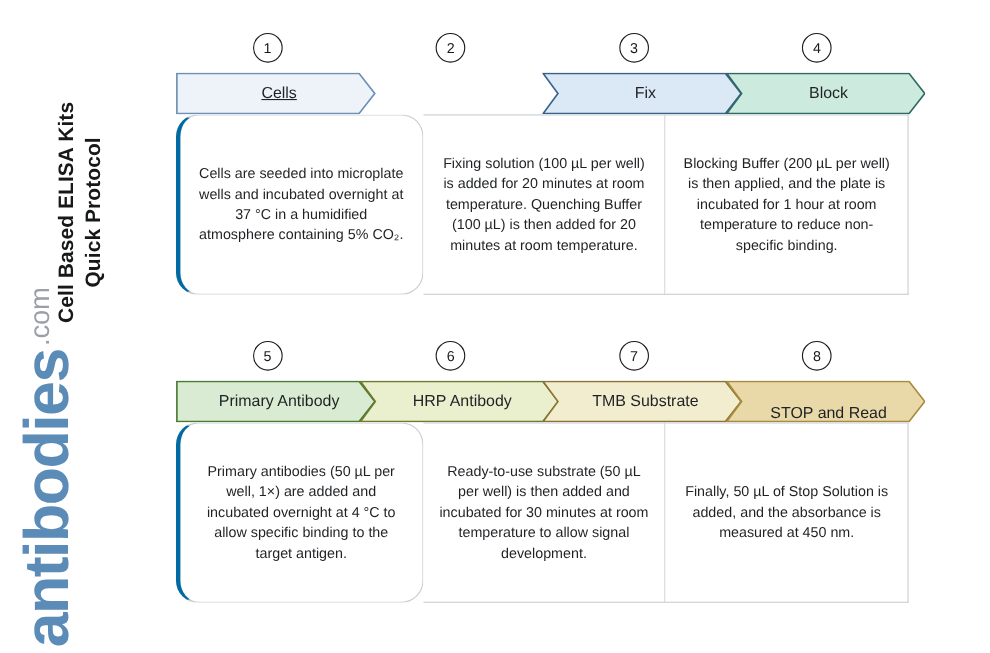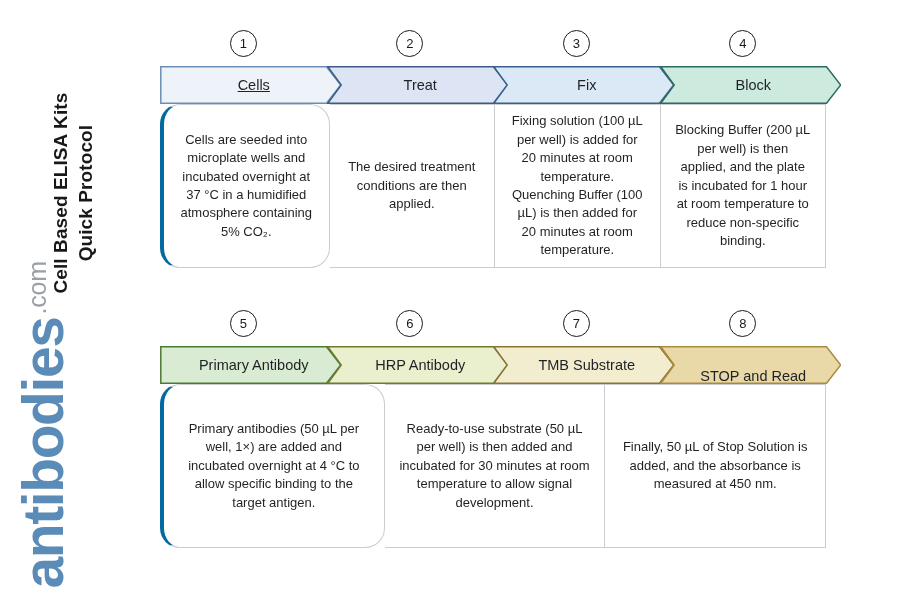--- a/index.html
+++ b/index.html
@@ -155,45 +155,36 @@
       <div class="step-badge" style="left: 402.75px;">3</div>
       <div class="step-badge" style="left: 569.25px;">4</div>
     </div>
   <div class="banner-strip">
       <div class="chevron" style="left: 0px; width: 181.5px; text-decoration: underline;">
         <svg width="181.5" height="38" viewBox="0 0 181.5 38" style="position: absolute; left: 0px; top: 0px;">
           <polygon points="0.8,0.8 166.5,0.8 180.7,19 166.5,37.2 0.8,37.2" fill="#eef3f9" stroke="#6b8fb5" stroke-width="1.5" stroke-linejoin="miter"></polygon>
         </svg>
         <span>Cells</span>
       </div>
-      <div class="chevron" style="left: 166.5px; width: 181.5px;">
-        <svg width="181.5" height="38" viewBox="0 0 181.5 38" style="position: absolute; left: 0px; top: 0px;">
-          <polygon points="0.8,0.8 166.5,0.8 180.7,19 166.5,37.2 0.8,37.2 14.2,19" fill="#dde4f4" stroke="#3c5b86" stroke-width="1.5" stroke-linejoin="miter"></polygon>
-        </svg>
-        <span>Treat</span>
-      </div>
       <div class="chevron" style="left: 333px; width: 181.5px;">
         <svg width="181.5" height="38" viewBox="0 0 181.5 38" style="position: absolute; left: 0px; top: 0px;">
           <polygon points="0.8,0.8 166.5,0.8 180.7,19 166.5,37.2 0.8,37.2 14.2,19" fill="#dbe9f6" stroke="#39618c" stroke-width="1.5" stroke-linejoin="miter"></polygon>
         </svg>
         <span>Fix</span>
       </div>
       <div class="chevron" style="left: 499.5px; width: 181.5px;">
         <svg width="181.5" height="38" viewBox="0 0 181.5 38" style="position: absolute; left: 0px; top: 0px;">
           <polygon points="0.8,0.8 166.5,0.8 180.7,19 166.5,37.2 0.8,37.2 14.2,19" fill="#cdeade" stroke="#2f6b63" stroke-width="1.5" stroke-linejoin="miter"></polygon>
         </svg>
         <span>Block</span>
       </div>
     </div>
   <div class="body-strip">
       <div class="body-cell">
         <p>Cells are seeded into microplate wells and incubated overnight at 37 °C in a humidified atmosphere containing 5% CO₂.</p>
-      </div>
-      <div class="body-cell">
-        <p>The desired treatment conditions are then applied.</p>
       </div>
       <div class="body-cell">
         <p>Fixing solution (100 µL per well) is added for 20 minutes at room temperature. Quenching Buffer (100 µL) is then added for 20 minutes at room temperature.</p>
       </div>
       <div class="body-cell">
         <p>Blocking Buffer (200 µL per well) is then applied, and the plate is incubated for 1 hour at room temperature to reduce non-specific binding.</p>
       </div>
     </div>
 </div>
 

